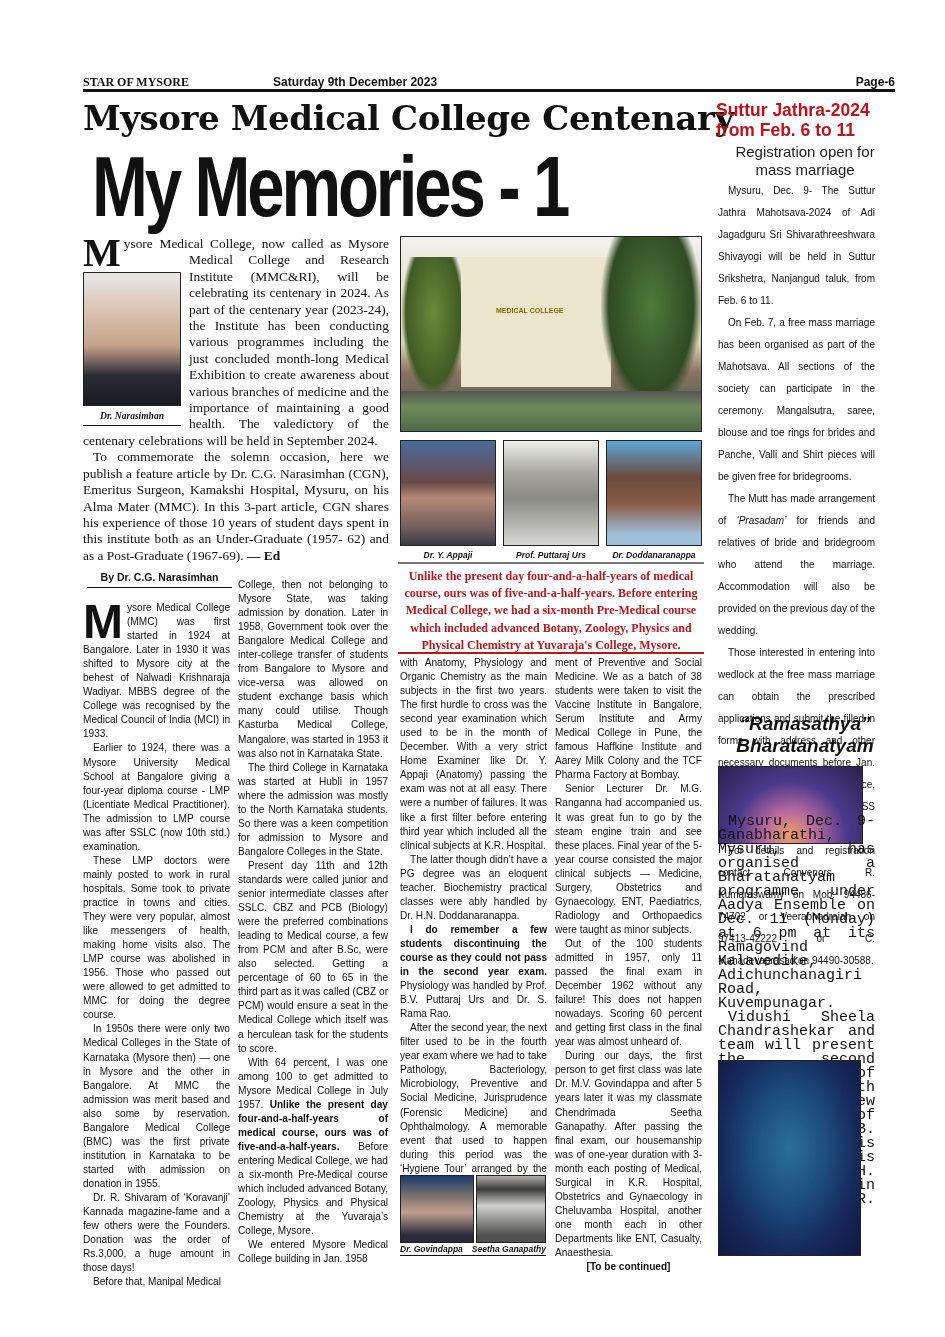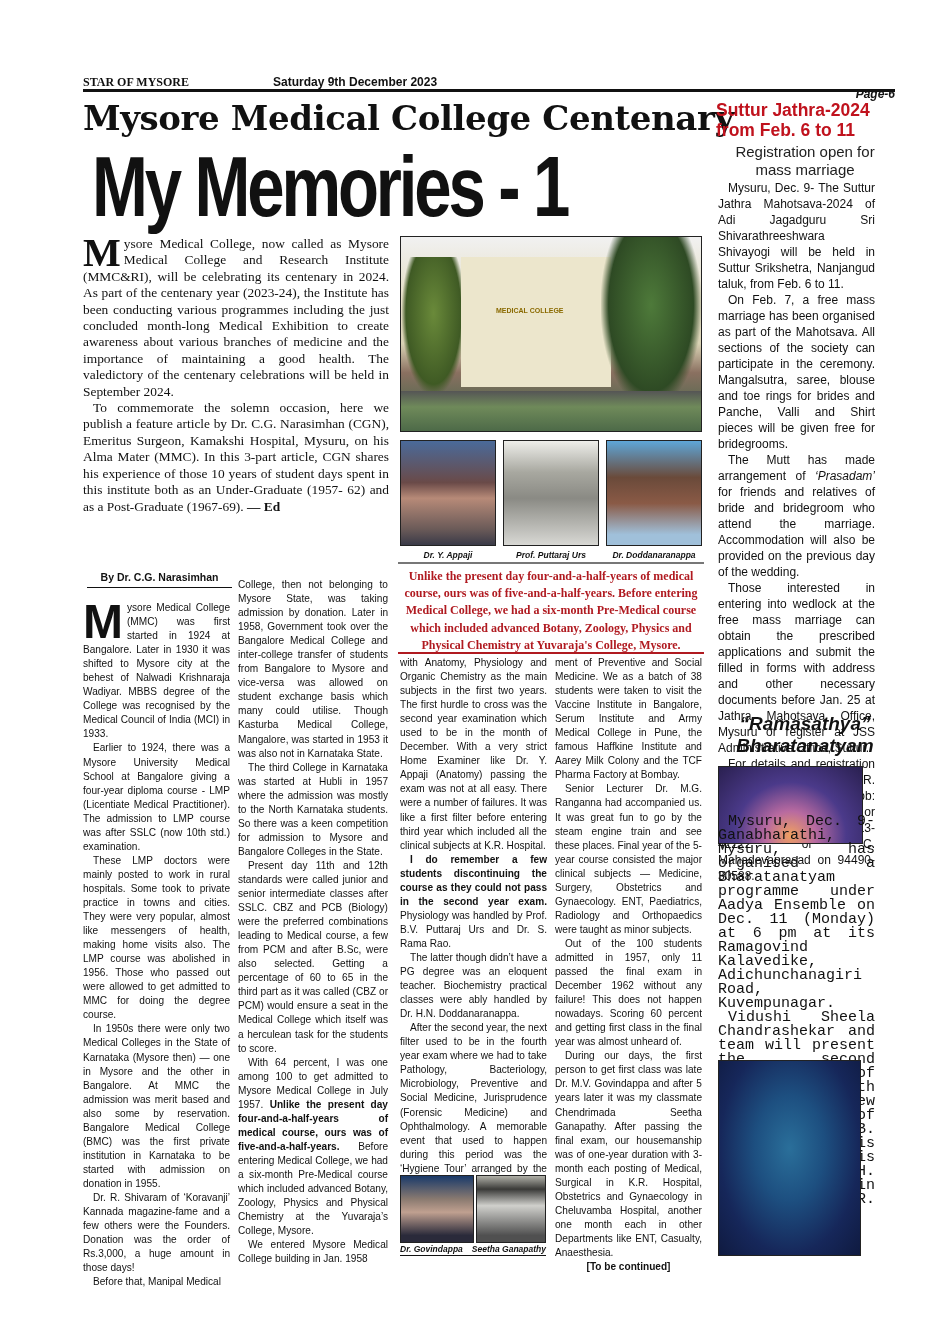--- a/index.html
+++ b/index.html
@@ -2,21 +2,21 @@
 <html><head>
 <meta charset="utf-8">
 <style>
   * { box-sizing: border-box; margin: 0; padding: 0; }
   html, body { width: 945px; height: 1337px; background: #fff; overflow: hidden; }
   body { position: relative; font-family: "Liberation Sans", sans-serif; color: #111; }
   .abs { position: absolute; }
   .masthead { left: 83px; top: 75px; width: 812px; height: 17px; border-bottom: 3px solid #111; font-weight: bold; font-size: 12px; }
   .masthead .paper { position: absolute; left: 0; top: 0; font-family: Liberation Serif, serif; }
   .masthead .date { position: absolute; left: 190px; top: 0; }
-  .masthead .page { position: absolute; right: 0; top: 12px; font-style: italic; }
+  .masthead .page { position: absolute; right: 0; top: 0; }
   .kicker { left: 83px; top: 98px; width: 625px; font-family: "DejaVu Serif", serif; font-weight: bold; font-size: 34px; letter-spacing: -0.4px; white-space: nowrap; }
   .headline { left: 92px; top: 140px; width: 600px; font-family: "Liberation Sans", sans-serif; font-weight: bold; font-size: 86px; letter-spacing: -4px; transform: scaleX(0.78); transform-origin: left top; white-space: nowrap; line-height: 92px; }
   .serif { font-family: "Liberation Serif", serif; }
   .intro { left: 83px; top: 236px; width: 306px; font-size: 13.4px; line-height: 16.4px; text-align: justify; }
   .intro p { text-indent: 0; }
   .intro p + p { text-indent: 10px; margin-top: 0; }
   .dropcap-serif { float: left; font-family: "Liberation Serif", serif; font-size: 40px; line-height: 30px; font-weight: bold; margin: 2px 3px 0 0; }
   .portrait { float: left; width: 98px; height: 150px; margin: 2px 8px 0 0; }
   .portrait .img { width: 98px; height: 134px; border: 1px solid #222; background: linear-gradient(180deg, #e8e8e8 0%, #d8c2b0 30%, #c4a38a 55%, #2b2b35 78%, #1a1a22 100%); position: relative; }
   .portrait .cap { font-size: 9.5px; font-style: italic; font-weight: bold; text-align: center; border-bottom: 1.5px solid #111; padding: 2px 0 1px; }
@@ -25,21 +25,21 @@
   .col p { text-indent: 10px; }
   .col p.first { text-indent: 0; }
   .dropcap-sans { float: left; font-size: 48px; line-height: 38px; font-weight: bold; margin: 2px 4px 0 0; font-family: "Liberation Sans", sans-serif; }
   .col1 { left: 83px; top: 601px; width: 147px; }
   .col2 { left: 238px; top: 578px; width: 150px; }
   .col3 { left: 400px; top: 656px; width: 147px; }
   .col4 { left: 555px; top: 656px; width: 147px; }
   .right { left: 716px; width: 178px; }
   .suttur-head { top: 100px; color: #c0121d; font-weight: bold; font-size: 17.5px; line-height: 20px; }
   .suttur-sub { top: 143px; font-size: 15px; text-align: center; line-height: 18px; color: #222; }
-  .right-body { top: 180px; width: 157px; left: 718px; font-size: 12px; line-height: 16px; text-align: justify; }
+  .right-body { top: 180px; width: 157px; left: 718px; font-size: 10px; line-height: 22px; text-align: justify; }
   .right-body p { text-indent: 10px; }
   .rama-head { top: 713px; left: 716px; width: 178px; font-weight: bold; font-size: 19px; text-align: center; line-height: 22px; font-style: italic; }
   .rama-photo { left: 718px; top: 766px; width: 145px; height: 78px; border: 1px solid #222; background: radial-gradient(ellipse at 50% 90%, #f0a060 0%, #b86aa0 25%, #4b3a8a 55%, #2a2050 100%); }
   .rama-body { top: 815px; left: 718px; width: 157px; font-size: 15px; line-height: 14px; text-align: justify; font-family: Liberation Mono, monospace; }
   .rama-body p { text-indent: 10px; }
   .dancer-photo { left: 718px; top: 1060px; width: 143px; height: 196px; border: 1px solid #222; background: radial-gradient(ellipse at 50% 45%, #2a6f9a 0%, #1d4f80 35%, #16275a 70%, #0f1a40 100%); }
   .photo { border: 1.5px solid #222; }
   .college-photo { left: 400px; top: 236px; width: 302px; height: 196px; background: linear-gradient(180deg, #f1f1f1 0%, #e6e0c8 30%, #d9d2b4 55%, #8a7060 70%, #5c6a52 85%, #7b8a6a 100%); }
   .college-photo .bldg { position: absolute; left: 60px; top: 20px; width: 150px; height: 130px; background: #ece6cc; }
   .college-photo .sign { position: absolute; left: 95px; top: 70px; font-size: 7px; font-weight: bold; color: #8a6a00; }
@@ -70,20 +70,24 @@
   <span class="date">Saturday 9th December 2023</span>
   <span class="page">Page-6</span>
 </div>
 
 <div class="abs kicker">Mysore Medical College Centenary</div>
 <div class="abs headline">My Memories - 1</div>
 
 <div class="abs intro serif">
   <p>
     <span class="dropcap-serif">M</span>
+    <span class="portrait" style="display:block; clear:left; margin-top:4px;">
+      <span class="img" style="display:block;"></span>
+      <span class="cap" style="display:block;">Dr. Narasimhan</span>
+    </span>
     <span>ysore Medical College, now called as Mysore Medical College and Research Institute (MMC&amp;RI), will be celebrating its centenary in 2024. As part of the centenary year (2023-24), the Institute has been conducting various programmes including the just concluded month-long Medical Exhibition to create awareness about various branches of medicine and the importance of maintaining a good health. The valedictory of the centenary celebrations will be held in September 2024.</span>
   </p>
   <p style="clear:both;">
     <span>To commemorate the solemn occasion, here we publish a feature article by Dr. C.G. Narasimhan (CGN), Emeritus Surgeon, Kamakshi Hospital, Mysuru, on his Alma Mater (MMC). In this 3-part article, CGN shares his experience of those 10 years of student days spent in this institute both as an Under-Graduate (1957- 62) and as a Post-Graduate (1967-69).</span><b> — Ed</b>
   </p>
 </div>
 
 <div class="abs photo college-photo">
   <div class="tree1"></div>
   <div class="bldg"></div>
@@ -117,22 +121,22 @@
 <div class="abs col col2">
   <p class="first">College, then not belonging to Mysore State, was taking admission by donation. Later in 1958, Government took over the Bangalore Medical College and inter-college transfer of students from Bangalore to Mysore and vice-versa was allowed on student exchange basis which many could utilise. Though Kasturba Medical College, Mangalore, was started in 1953 it was also not in Karnataka State.</p>
   <p>The third College in Karnataka was started at Hubli in 1957 where the admission was mostly to the North Karnataka students. So there was a keen competition for admission to Mysore and Bangalore Colleges in the State.</p>
   <p>Present day 11th and 12th standards were called junior and senior intermediate classes after SSLC. CBZ and PCB (Biology) were the preferred combinations leading to Medical course, a few from PCM and after B.Sc, were also selected. Getting a percentage of 60 to 65 in the third part as it was called (CBZ or PCM) would ensure a seat in the Medical College which itself was a herculean task for the students to score.</p>
   <p><span>With 64 percent, I was one among 100 to get admitted to Mysore Medical College in July 1957. </span><span class="b">Unlike the present day four-and-a-half-years of medical course, ours was of five-and-a-half-years.</span><span> Before entering Medical College, we had a six-month Pre-Medical course which included advanced Botany, Zoology, Physics and Physical Chemistry at the Yuvaraja’s College, Mysore.</span></p>
   <p>We entered Mysore Medical College building in Jan. 1958</p>
 </div>
 
 <div class="abs col col3">
   <p class="first">with Anatomy, Physiology and Organic Chemistry as the main subjects in the first two years. The first hurdle to cross was the second year examination which used to be in the month of December. With a very strict Home Examiner like Dr. Y. Appaji (Anatomy) passing the exam was not at all easy. There were a number of failures. It was like a first filter before entering third year which included all the clinical subjects at K.R. Hospital.</p>
+  <p>The latter though didn’t have a PG degree was an eloquent teacher. Biochemistry practical classes were ably handled by Dr. H.N. Doddanaranappa.</p>
   <p><span class="b">I do remember a few students discontinuing the course as they could not pass in the second year exam.</span><span> Physiology was handled by Prof. B.V. Puttaraj Urs and Dr. S. Rama Rao.</span></p>
-  <p>The latter though didn’t have a PG degree was an eloquent teacher. Biochemistry practical classes were ably handled by Dr. H.N. Doddanaranappa.</p>
   <p>After the second year, the next filter used to be in the fourth year exam where we had to take Pathology, Bacteriology, Microbiology, Preventive and Social Medicine, Jurisprudence (Forensic Medicine) and Ophthalmology. A memorable event that used to happen during this period was the ‘Hygiene Tour’ arranged by the Depart-</p>
 </div>
 
 <div class="abs photo duo d1"></div>
 <div class="abs photo duo d2"></div>
 <div class="abs duo-cap">
   <span>Dr. Govindappa</span>
   <span>Seetha Ganapathy</span>
 </div>
 

